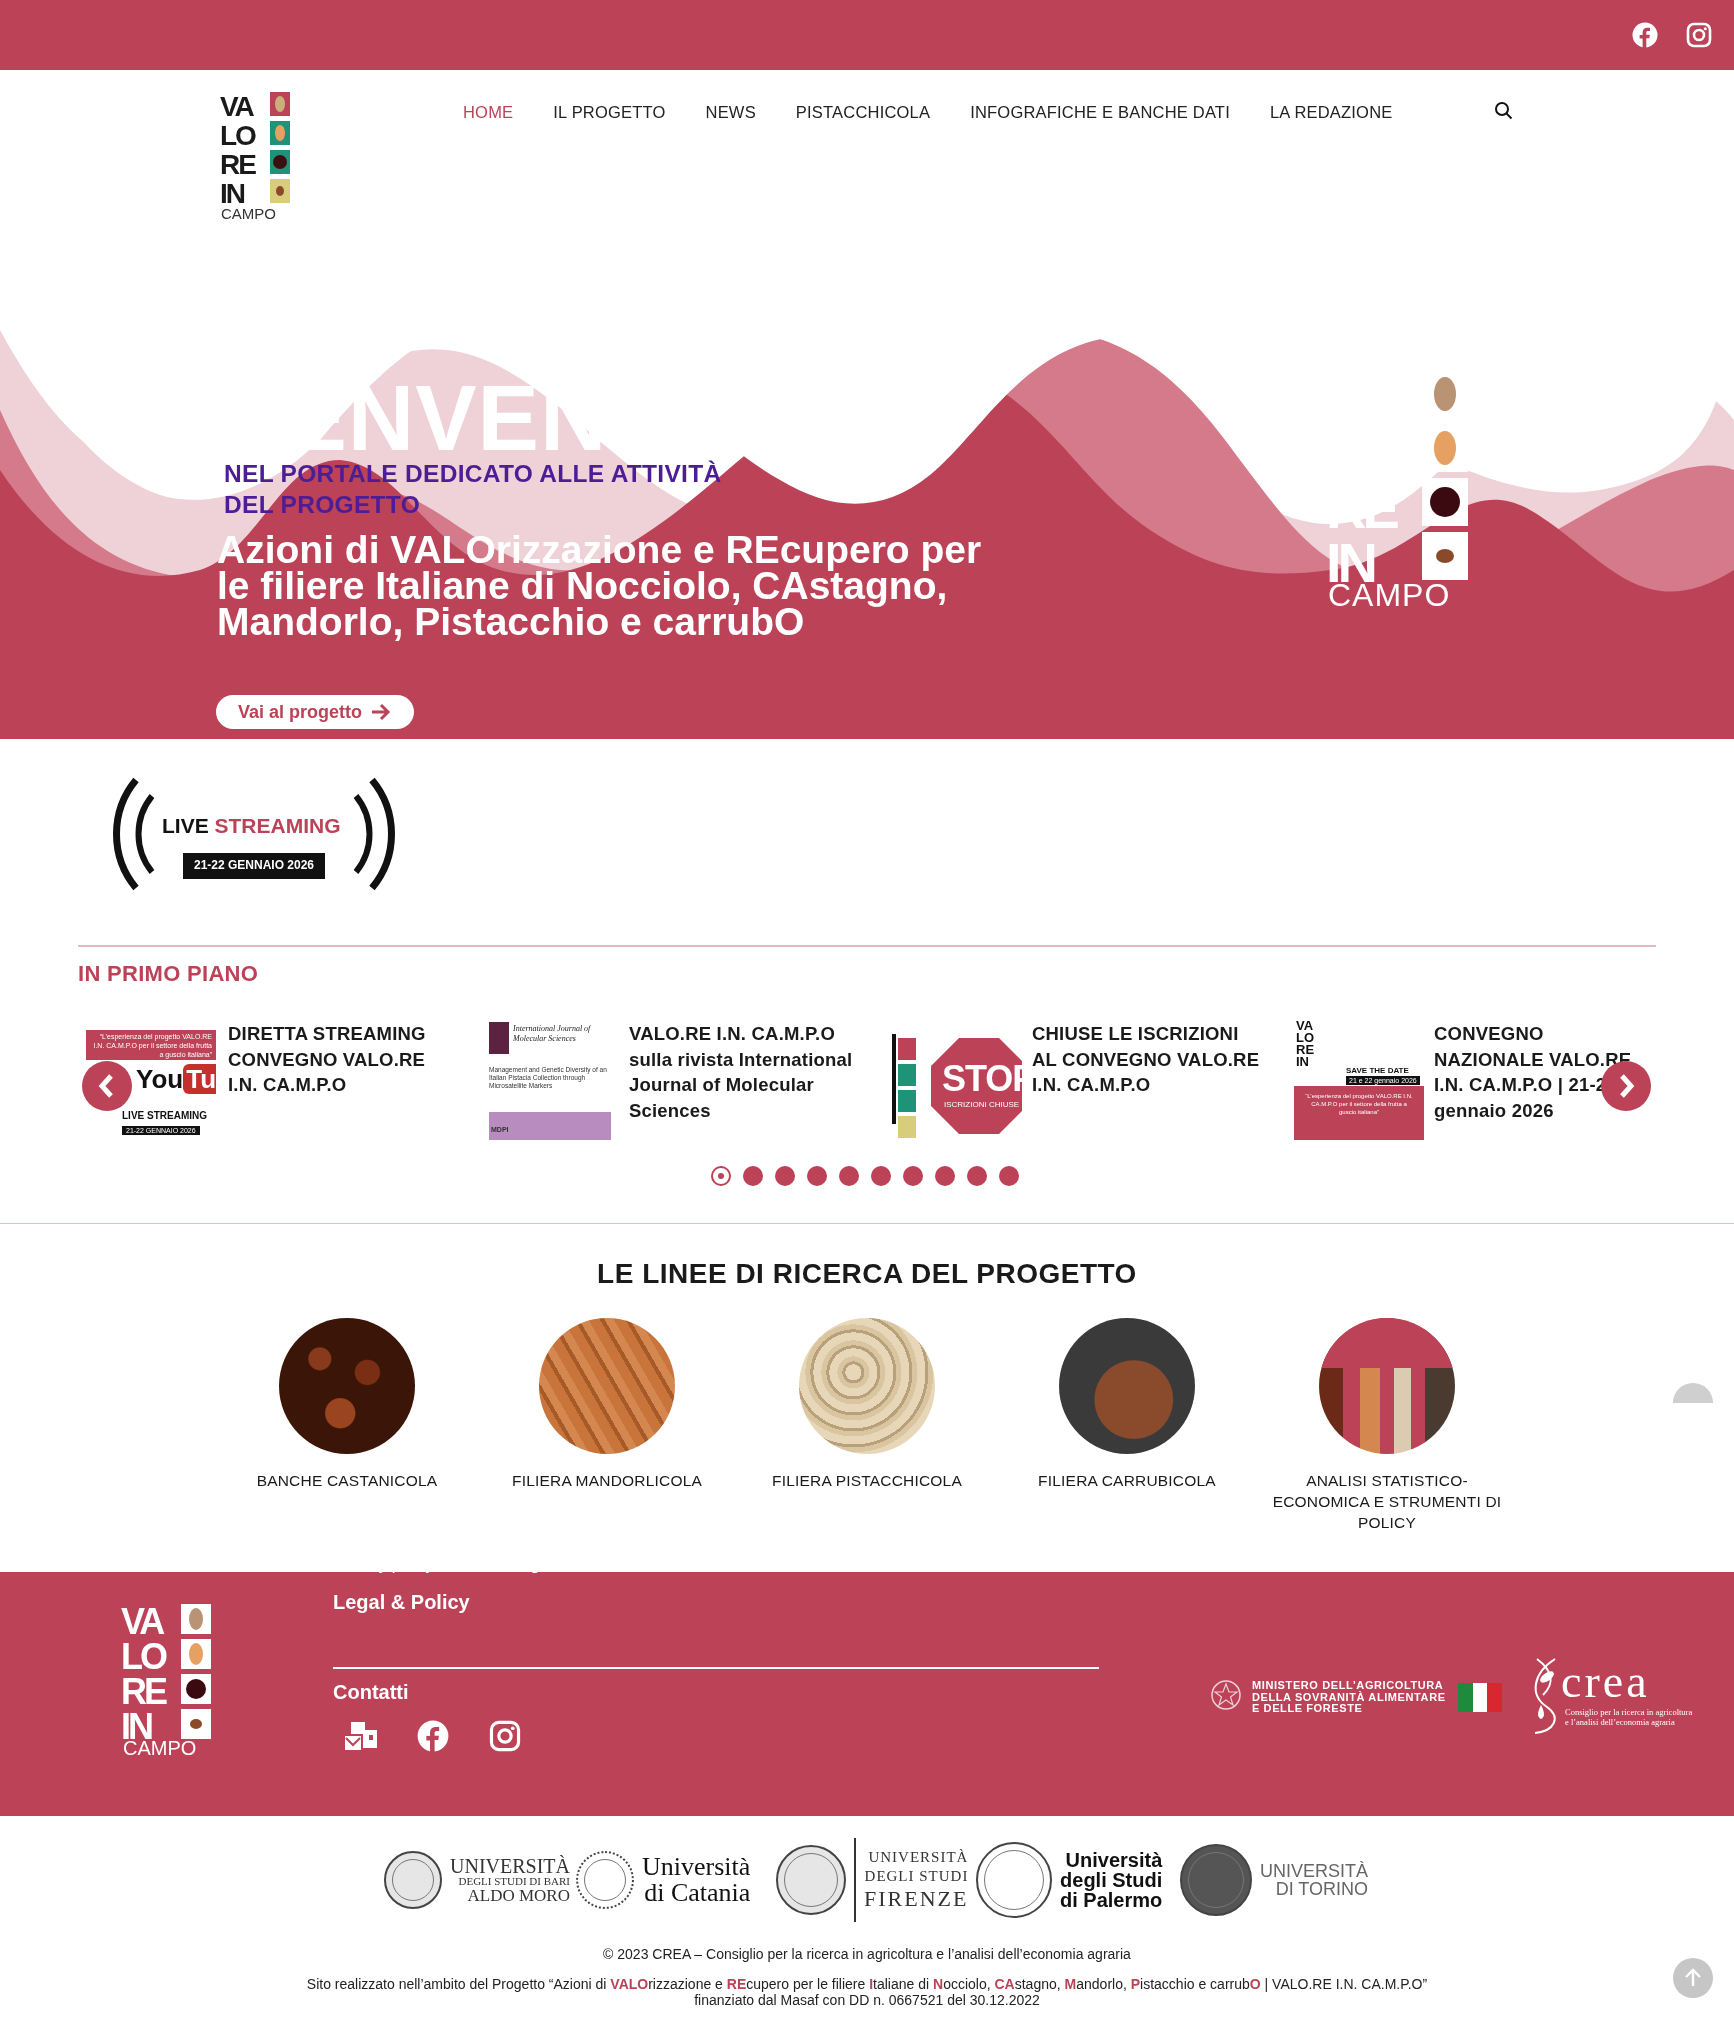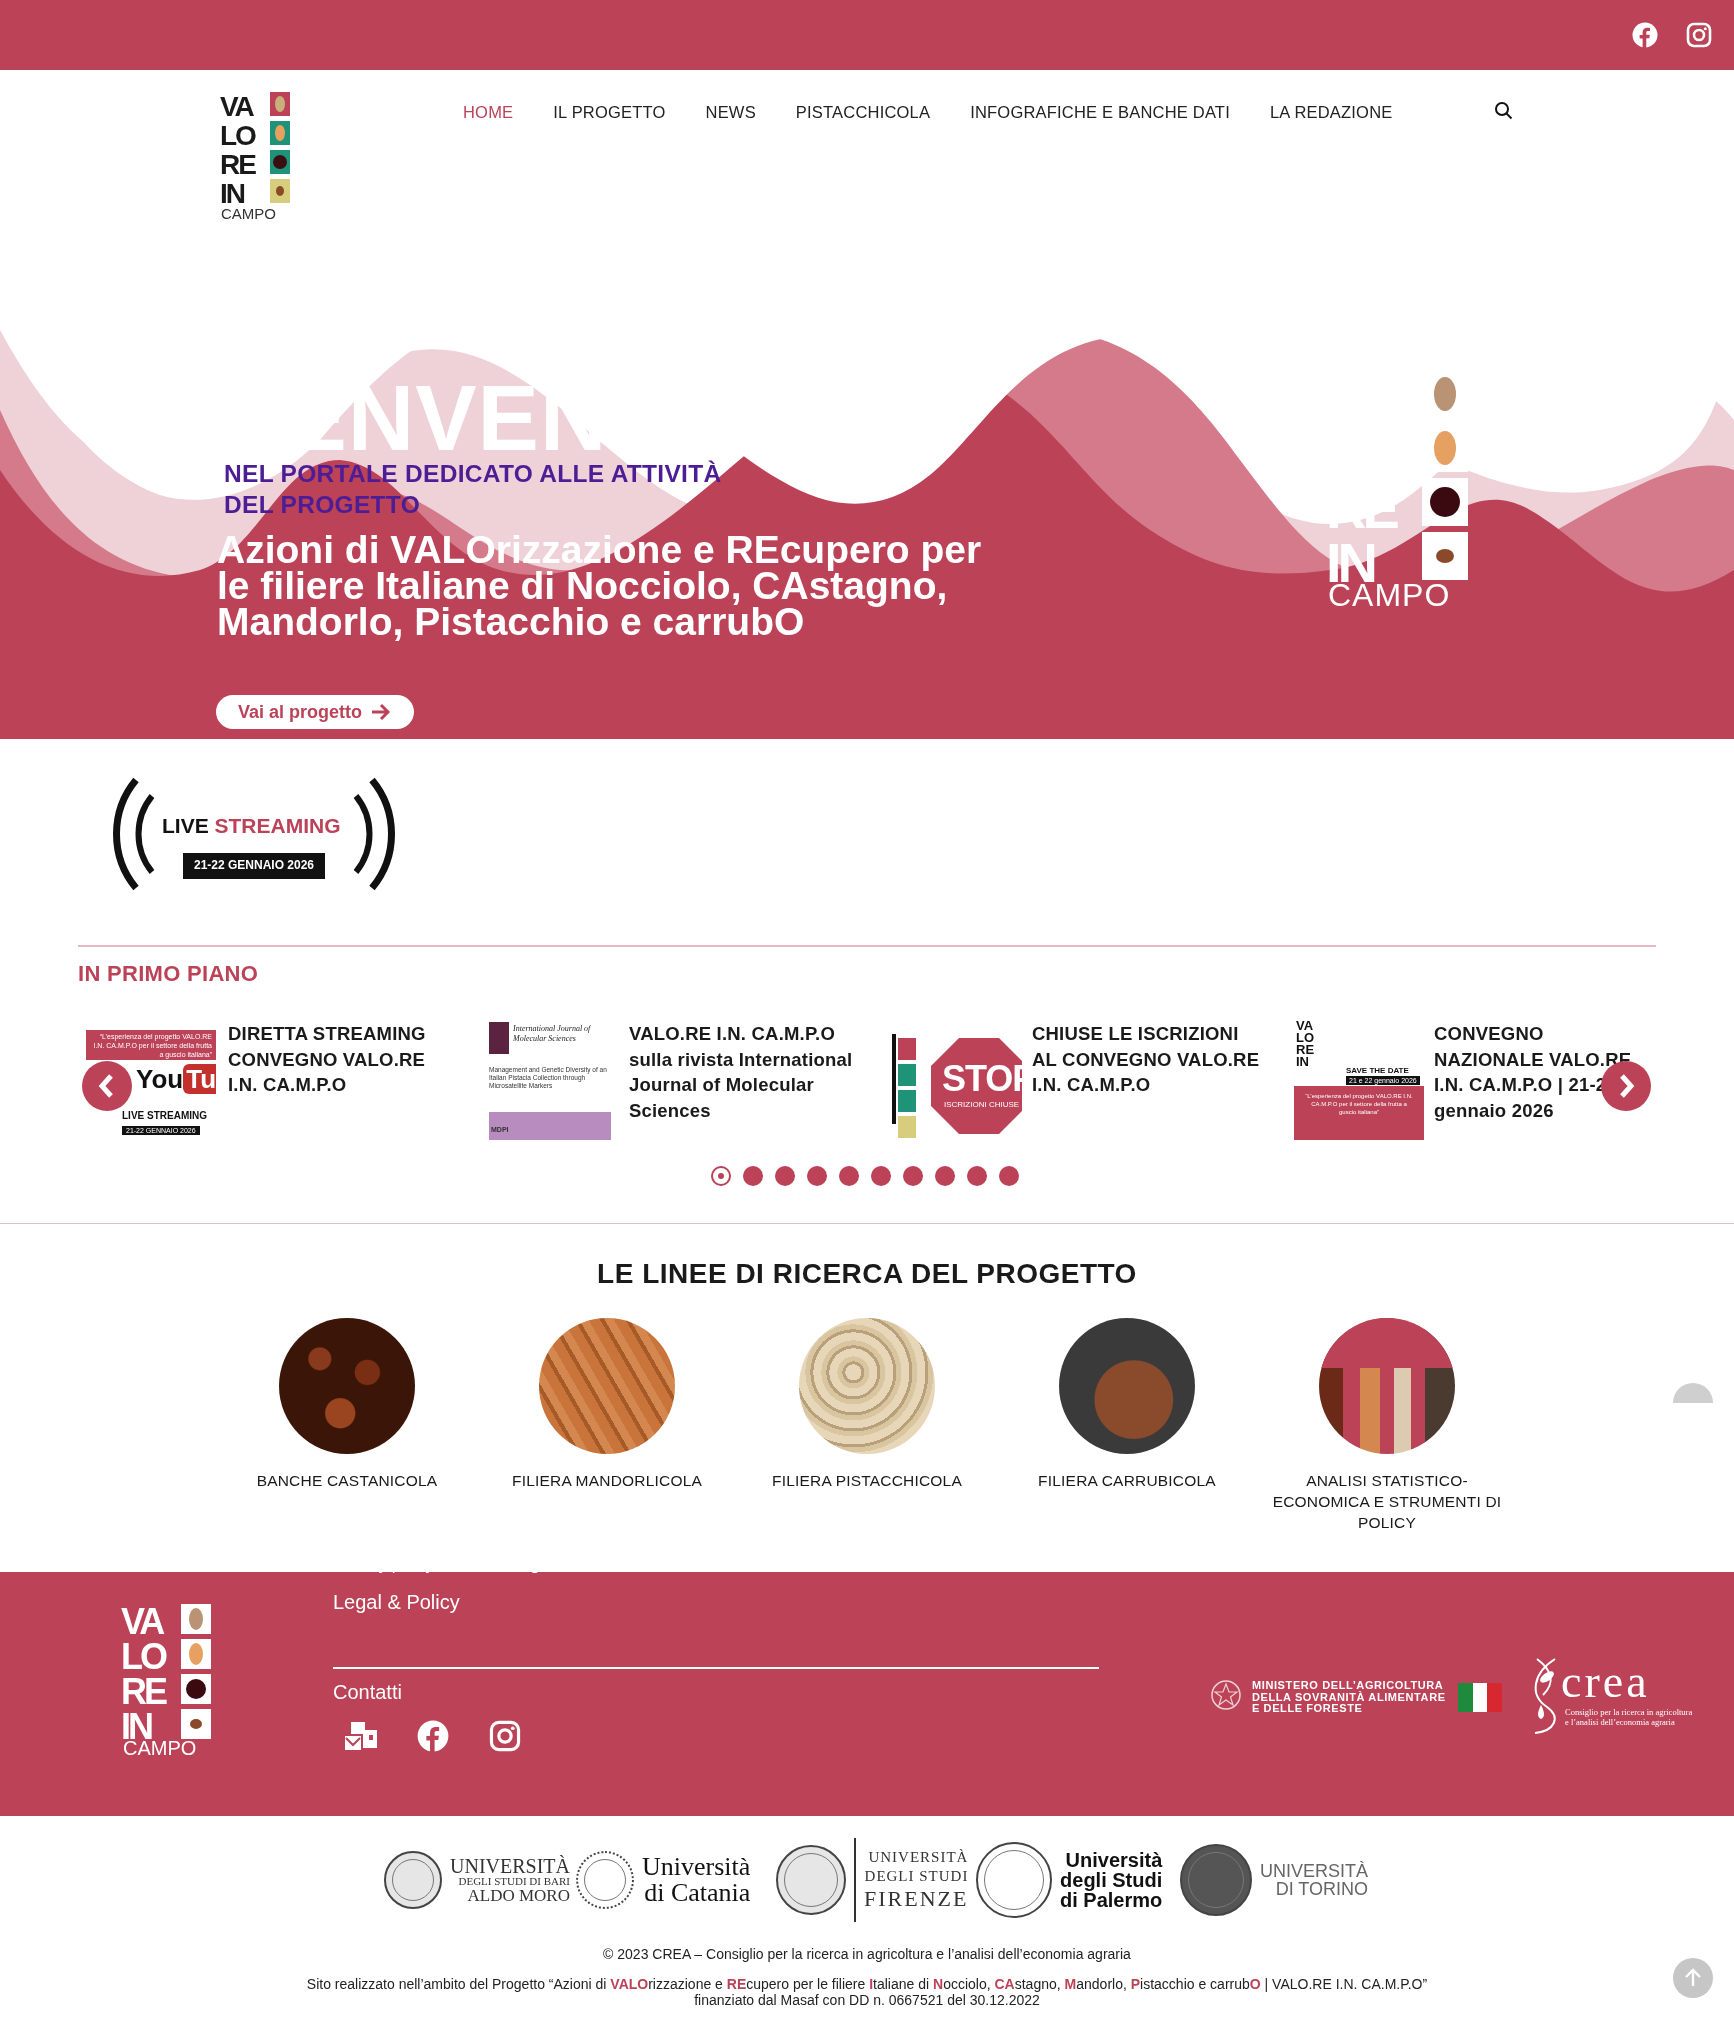--- a/index.html
+++ b/index.html
@@ -45,21 +45,21 @@
   .linee-title { position: absolute; left: 0; width: 1734px; top: 1258px; text-align: center; font-size: 28px; font-weight: bold; color: #1a1a1a; letter-spacing: 0.5px; }
   .linea { position: absolute; top: 1318px; width: 240px; text-align: center; }
   .linea .circle { width: 136px; height: 136px; border-radius: 50%; margin: 0 auto; overflow: hidden; position: relative; }
   .linea .lbl { margin-top: 16px; font-size: 15.5px; line-height: 21px; color: #1a1a1a; letter-spacing: 0.2px; }
 
   .scroll-ghost { position: absolute; left: 1673px; top: 1383px; width: 40px; height: 20px; border-radius: 20px 20px 0 0; background: #cfcfcf; }
 
   
   .footer { position: absolute; left: 0; top: 1572px; width: 1734px; height: 244px; background: #bb4257; }
   .flogo { position: absolute; left: 121px; top: 1600px; width: 92px; height: 157px; }
-  .f-h { position: absolute; left: 333px; font-size: 20px; font-weight: normal; color: #fff; }
+  .f-h { position: absolute; left: 333px; font-size: 20px; font-weight: bold; color: #fff; }
   .f-links { position: absolute; left: 333px; top: 1555px; display: flex; gap: 44px; }
   .f-links a { color: #fff; font-size: 16.5px; text-decoration: none; }
   .f-rule { position: absolute; left: 333px; top: 1667px; width: 766px; height: 2px; background: #fff; }
   .f-icons { position: absolute; left: 345px; top: 1720px; display: flex; gap: 40px; }
   .f-icons span { width: 32px; height: 32px; display: block; }
   .ministero { position: absolute; left: 1210px; top: 1678px; width: 300px; height: 40px; }
   .ministero .txt { position: absolute; left: 42px; top: 2px; font-size: 11px; font-weight: bold; color: #fff; line-height: 11.5px; letter-spacing: 0.6px; }
   .flag { position: absolute; left: 1458px; top: 1683px; width: 44px; height: 29px; display: flex; }
   .flag i { flex: 1; display: block; }
   .crea { position: absolute; left: 1525px; top: 1655px; width: 150px; height: 80px; }

